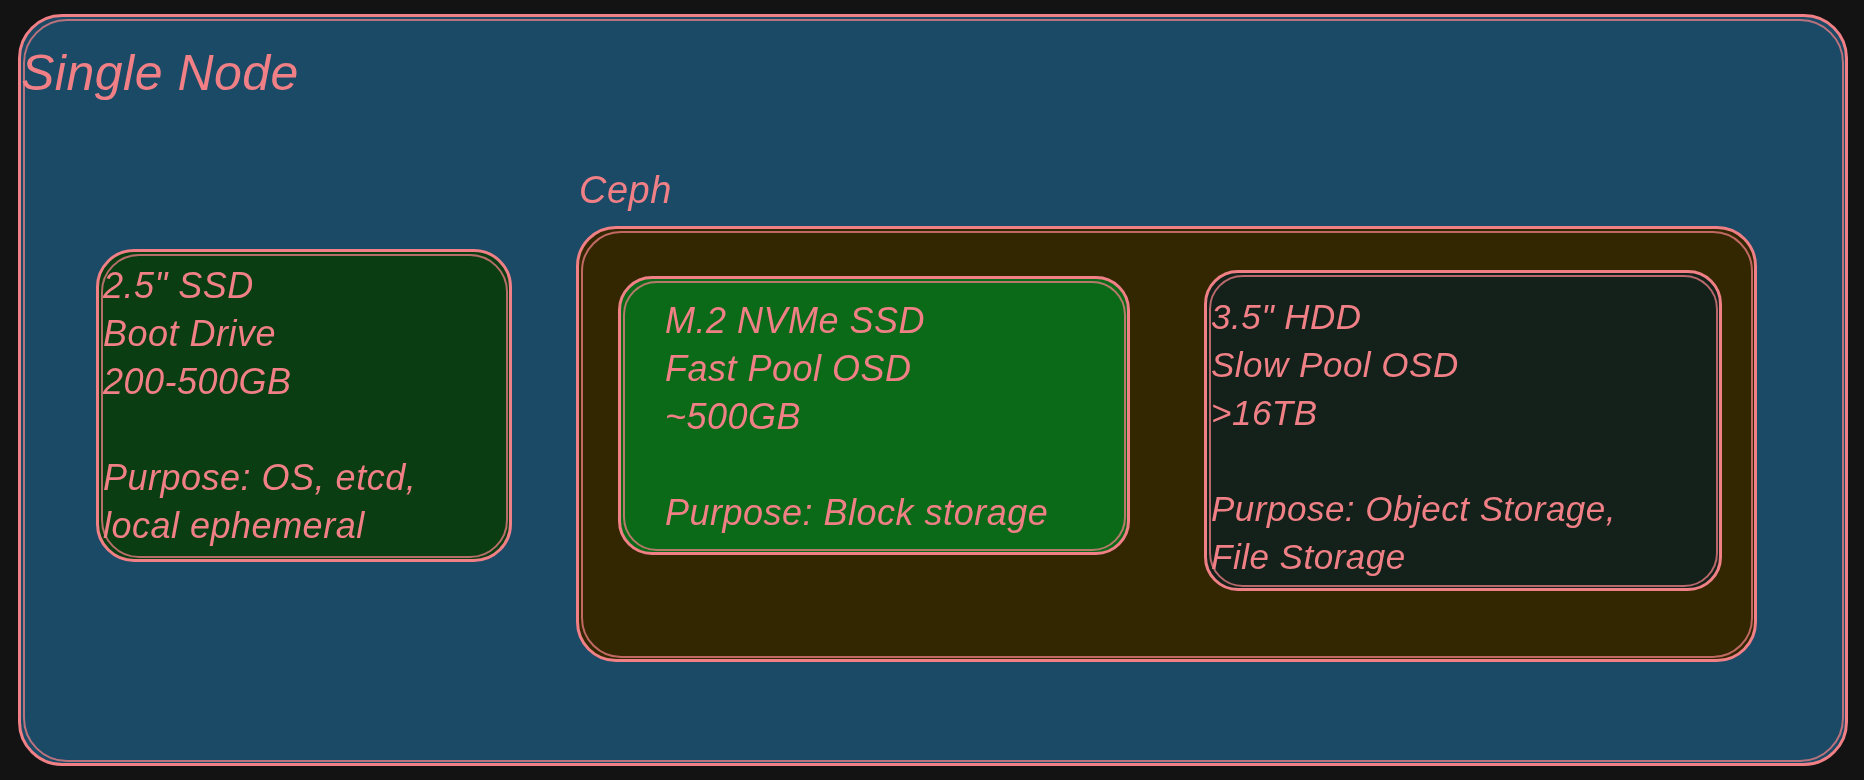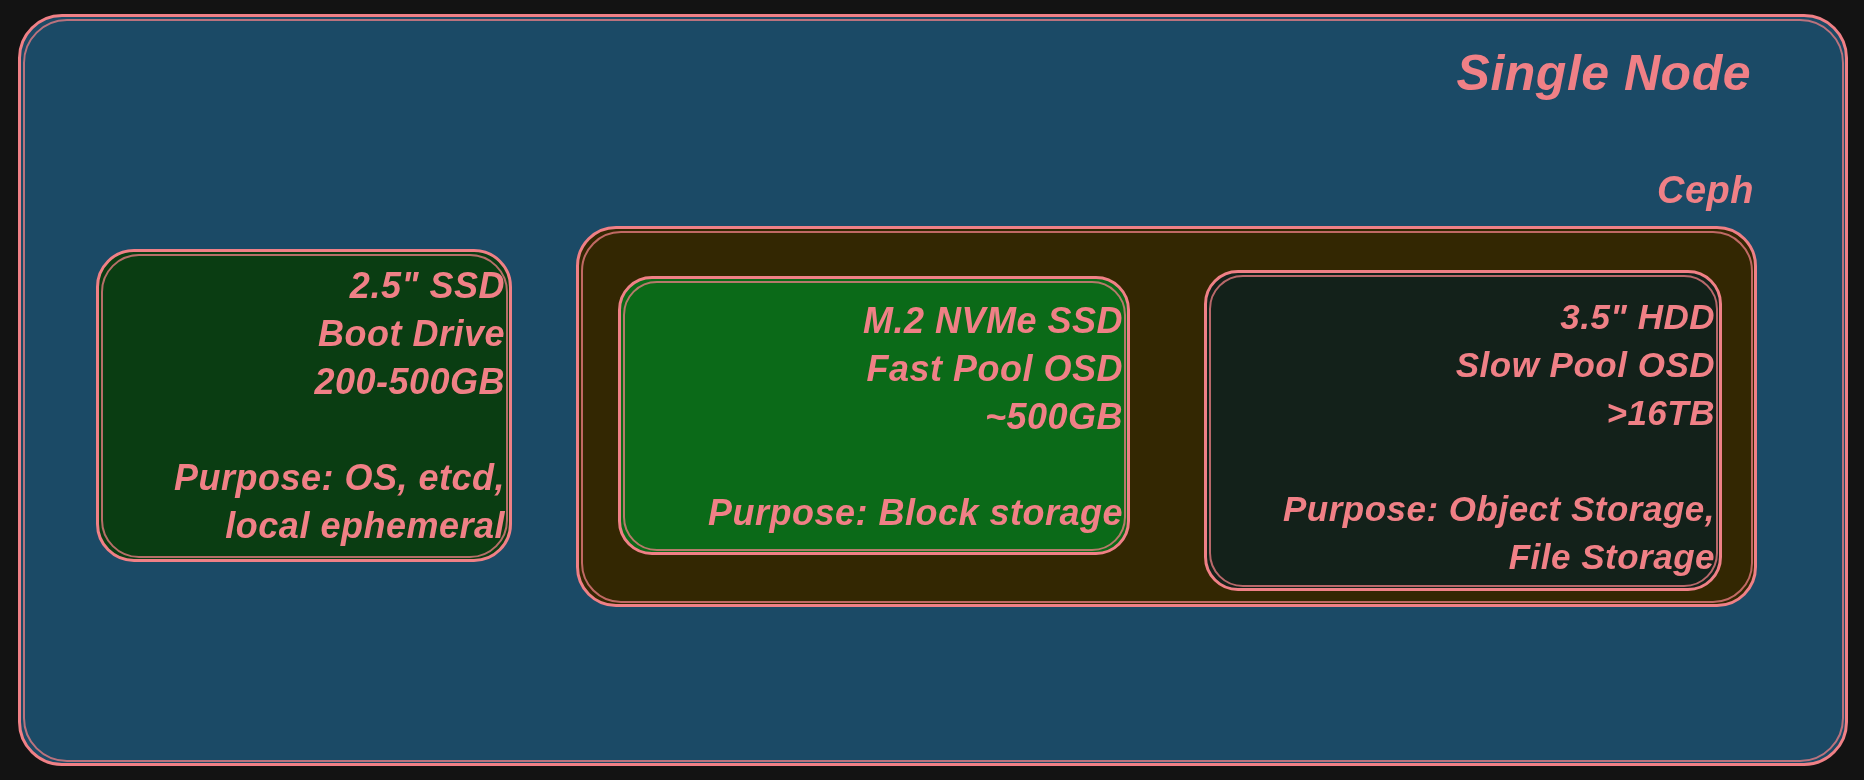--- a/index.html
+++ b/index.html
@@ -22,33 +22,33 @@
   .sketch{position:absolute;border:3.5px solid var(--pink);}
   .sketch::before{
     content:"";position:absolute;inset:1.5px;border:2px solid var(--pink);
     border-radius:inherit;opacity:.75;pointer-events:none;
   }
   .node-box{
     left:18px;top:14px;width:1830px;height:752px;
     border-radius:44px;background:var(--node);
   }
   .hand{
-    color:var(--pink);font-style:italic;font-weight:700;
-    letter-spacing:.5px;text-align:right;white-space:pre-line;
+    color:var(--pink);font-style:italic;font-weight:400;
+    letter-spacing:.5px;text-align:left;white-space:pre-line;
   }
   .diagram-title{
     position:absolute;top:26px;left:0;right:94px;
     font-size:50px;line-height:60px;
   }
   .boot-box{
     left:75px;top:232px;width:416px;height:313px;
     border-radius:38px;background:var(--boot);
   }
   .ceph-box{
-    left:555px;top:209px;width:1181px;height:381px;
+    left:555px;top:209px;width:1181px;height:436px;
     border-radius:40px;background:var(--ceph);
   }
   .ceph-label{
     position:absolute;top:-64px;left:0;width:100%;
     font-size:38px;line-height:50px;
   }
   .fast-box{
     left:39px;top:47px;width:512px;height:279px;
     border-radius:34px;background:var(--fast);
   }

